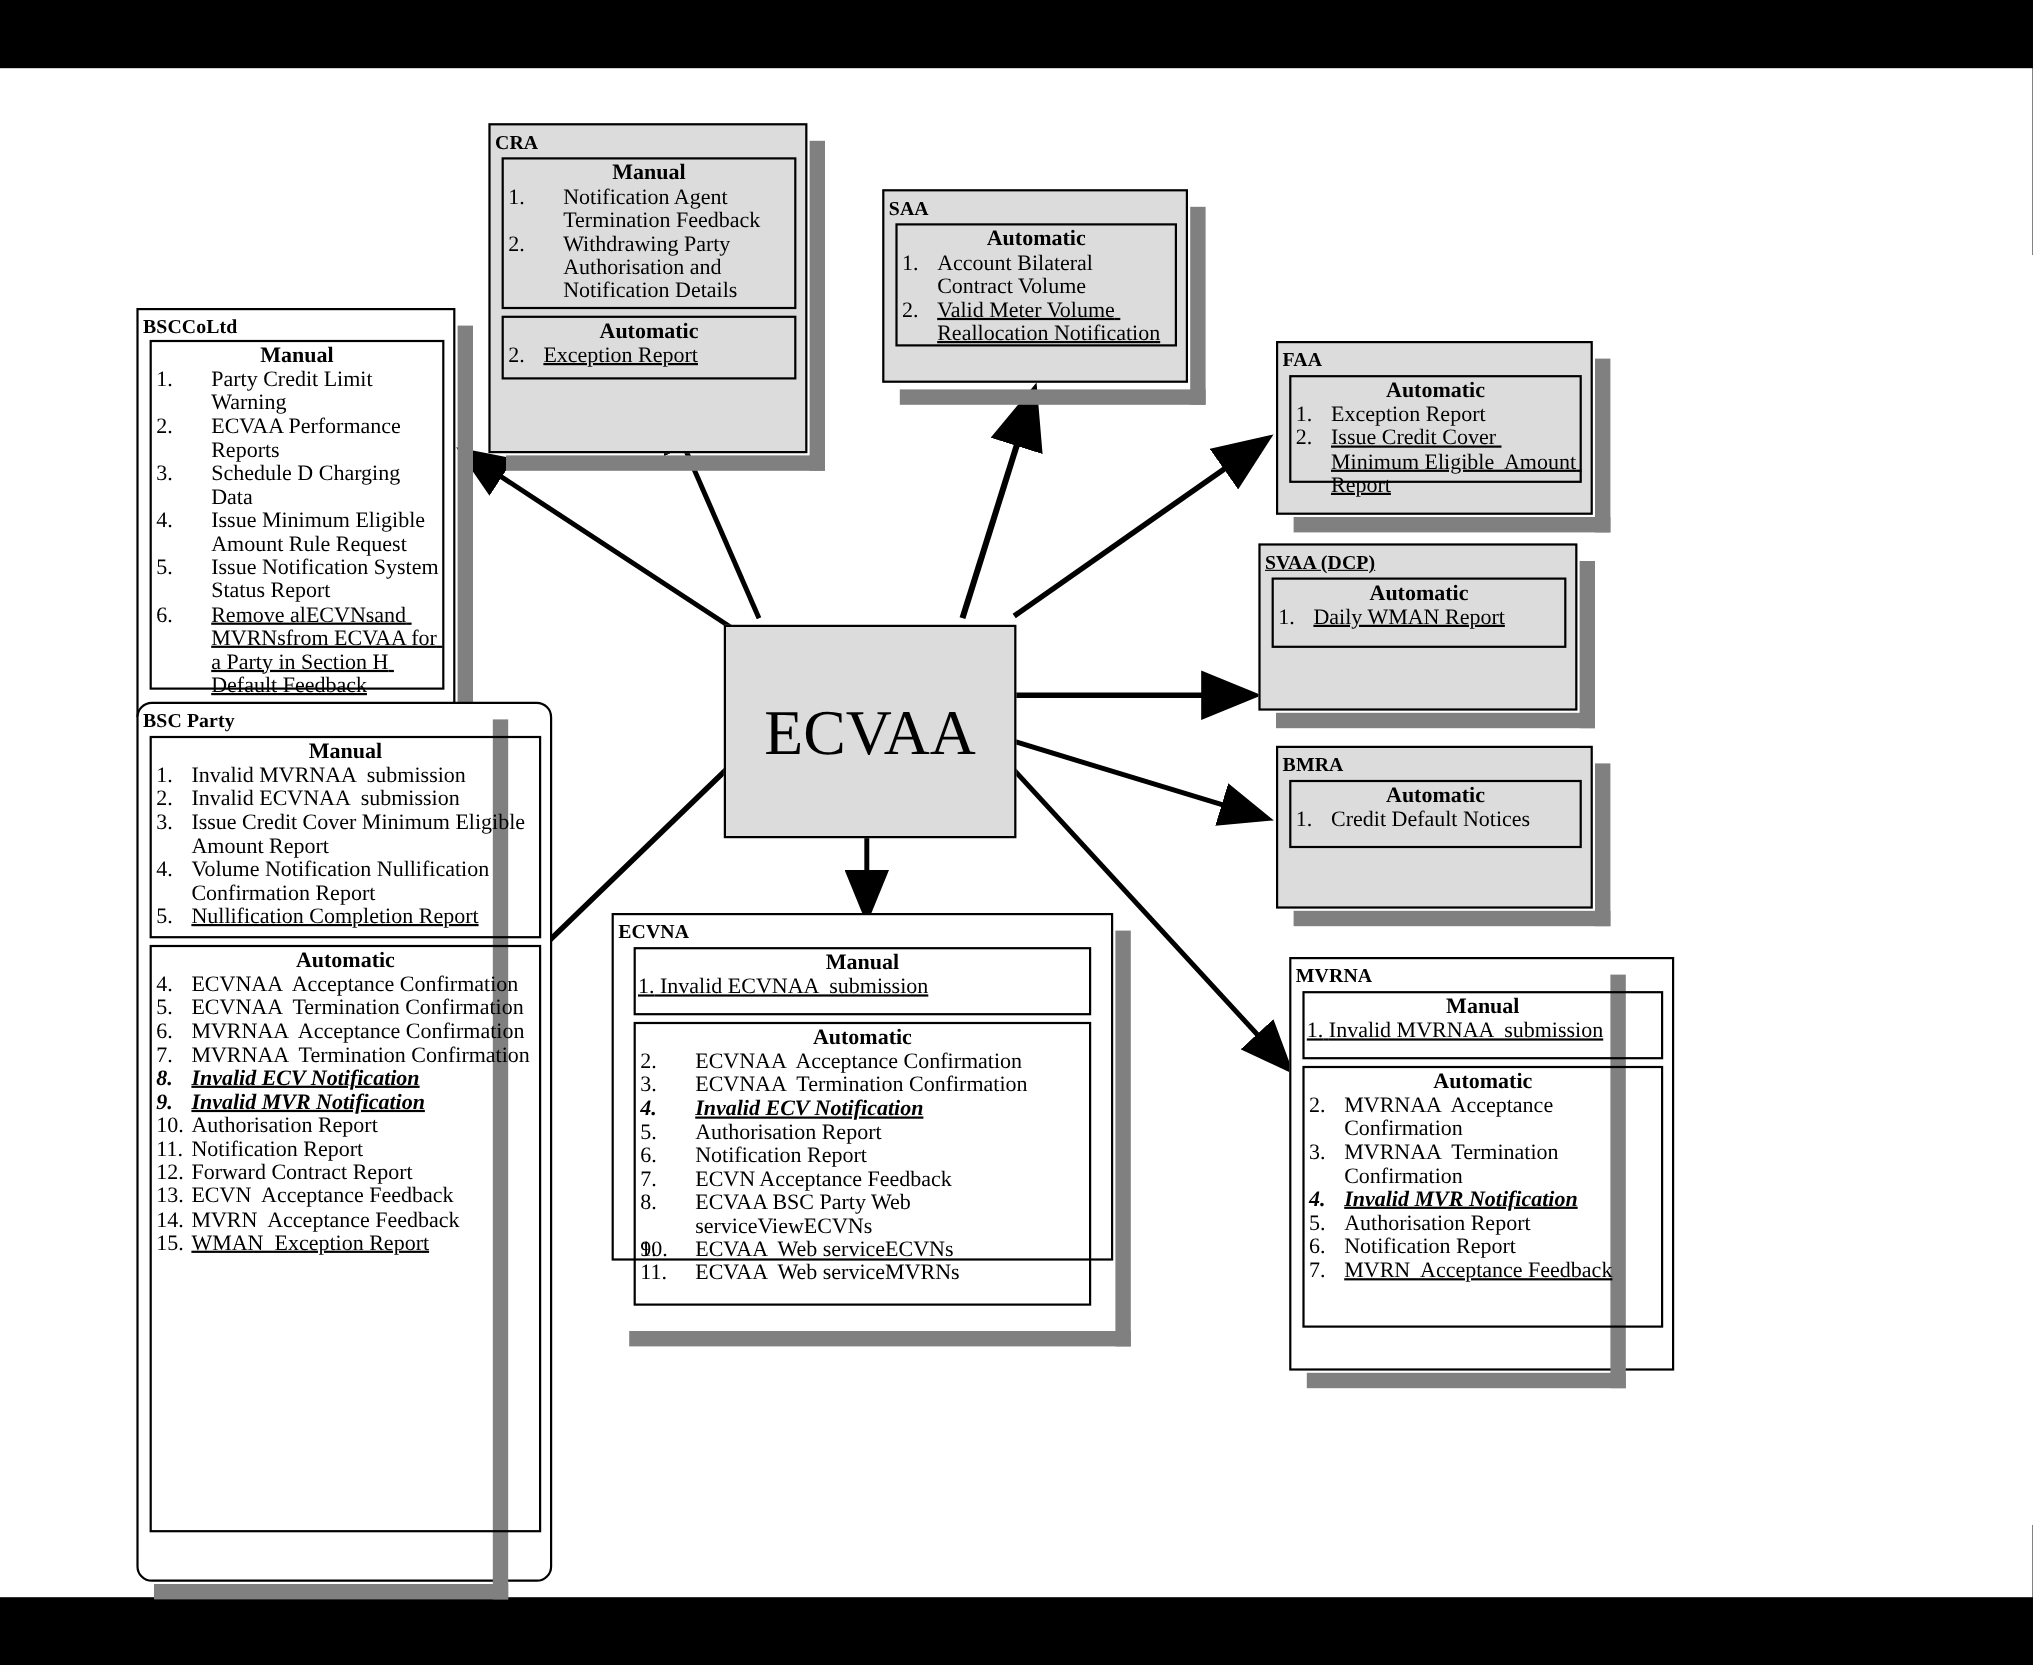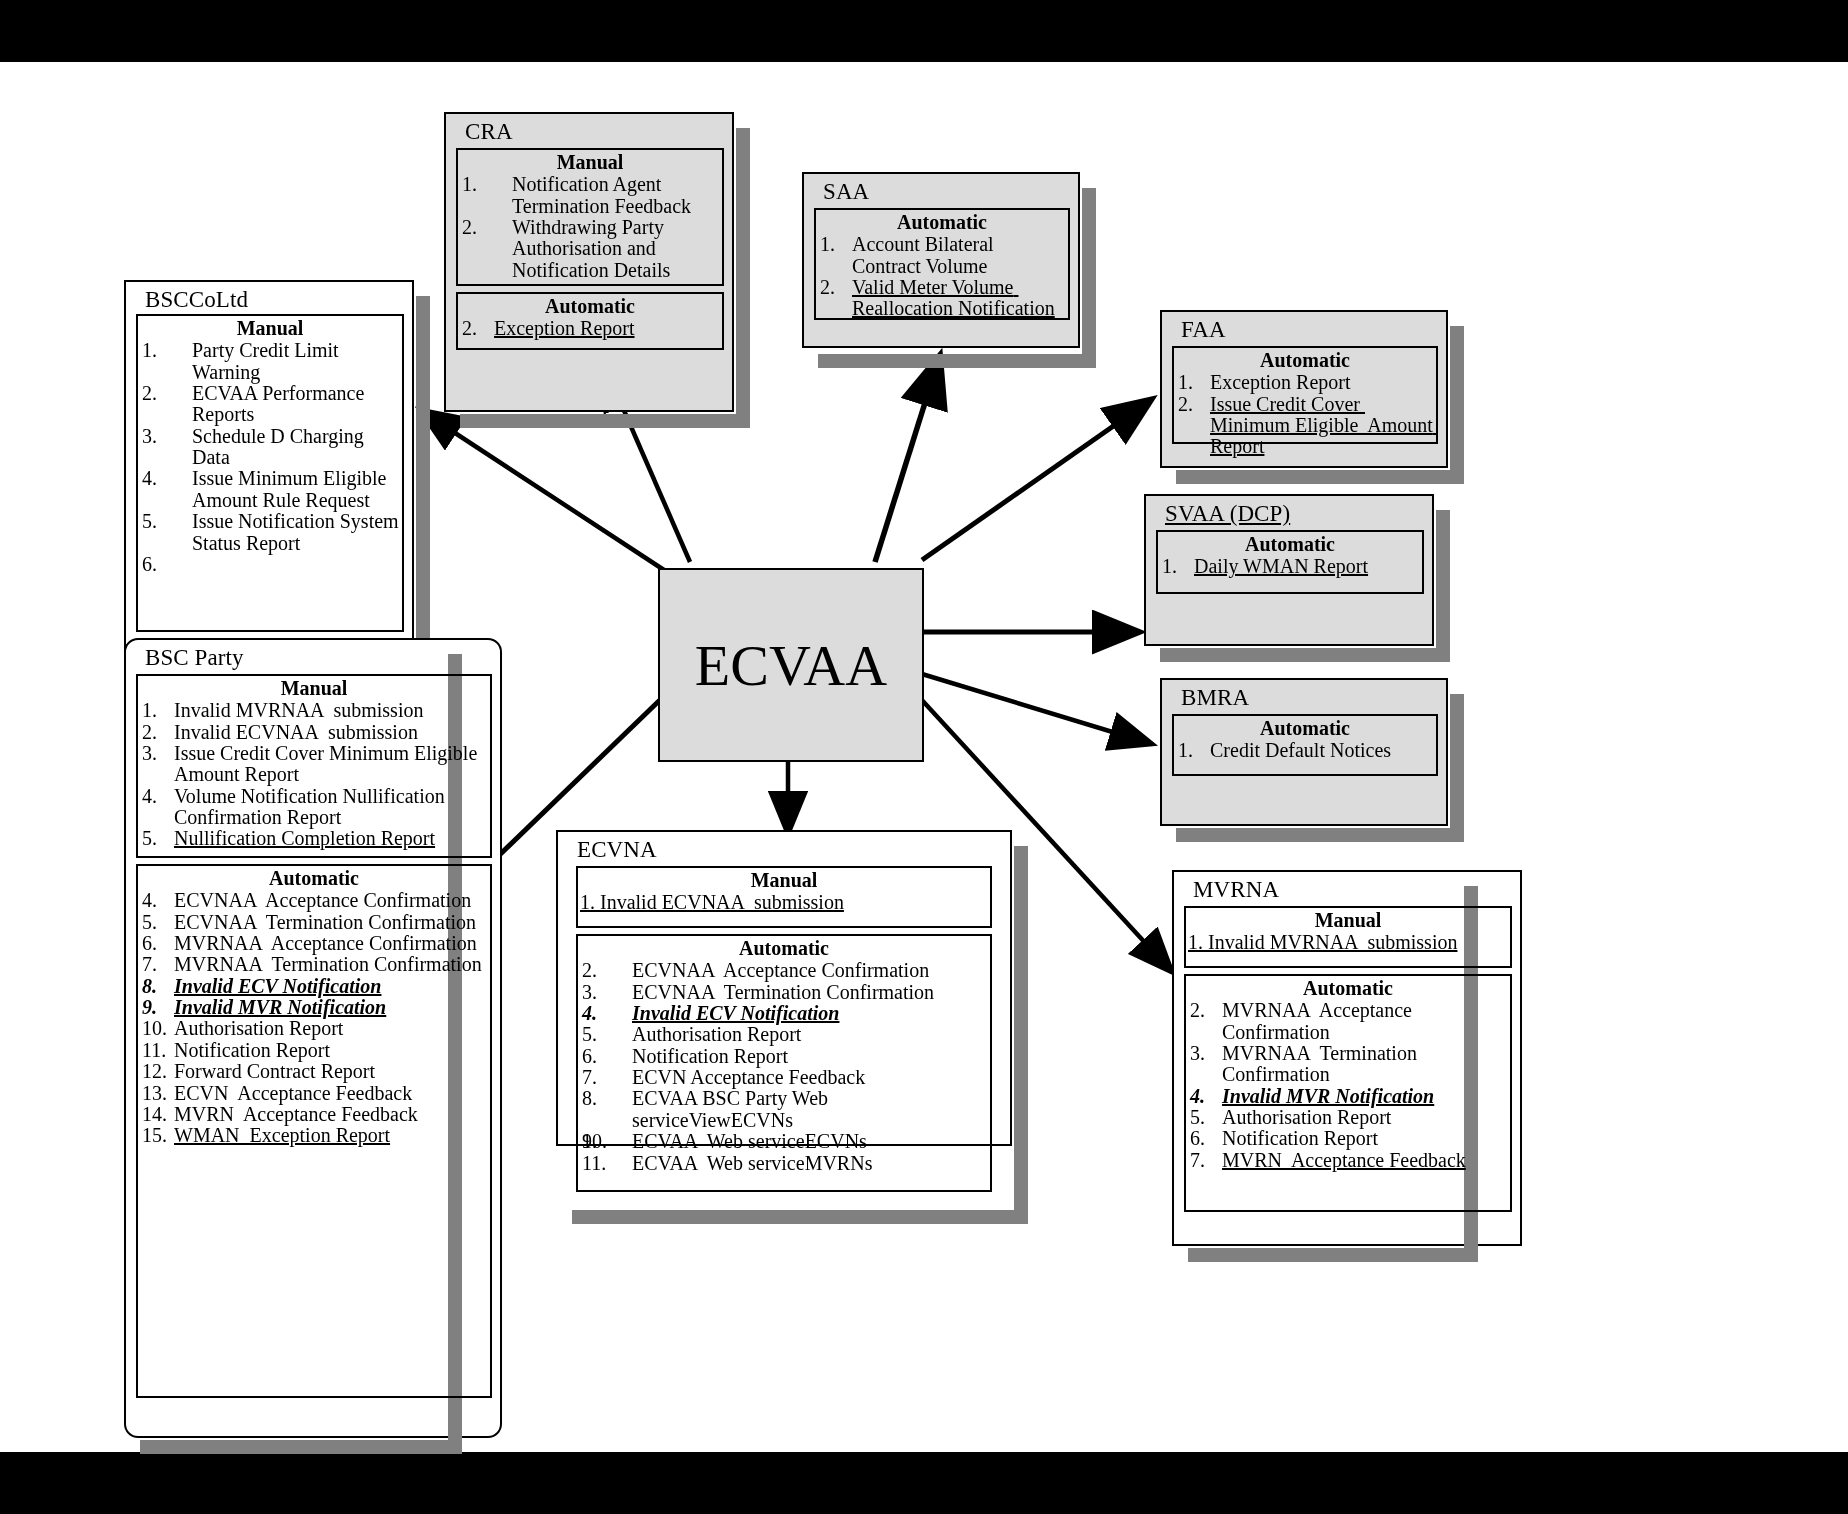--- a/index.html
+++ b/index.html
@@ -24,24 +24,24 @@
     background:#ffffff;
     z-index:5;
   }
   .node.grey{ background:#dcdcdc; }
   .node .shadow{
     position:absolute;
     background:#808080;
     z-index:-1;
   }
   .node-title{
-    font-weight:normal;
-    font-size:23px;
+    font-weight:bold;
+    font-size:18px;
     line-height:1.05;
-    padding:6px 0 2px 19px;
+    padding:6px 0 2px 4px;
     letter-spacing:.1px;
     white-space:nowrap;
   }
   .node-title.u{ text-decoration:underline; }
   
   .sub{
     position:relative;
     box-sizing:border-box;
     border:2px solid #000;
     margin:2px 8px 6px 10px;
@@ -147,21 +147,21 @@
       <div class="shadow" style="left:14px;top:372px;width:290px;height:14px;"></div>
       <div class="node-title">BSCCoLtd</div>
       <div class="sub" style="height:318px;margin-top:0;">
         <div class="sub-head">Manual</div>
         <ul class="items">
           <li><span class="num">1.</span><span class="txt">Party Credit Limit Warning</span></li>
           <li><span class="num">2.</span><span class="txt">ECVAA Performance Reports</span></li>
           <li><span class="num">3.</span><span class="txt">Schedule D Charging Data</span></li>
           <li><span class="num">4.</span><span class="txt">Issue Minimum Eligible Amount Rule Request</span></li>
           <li><span class="num">5.</span><span class="txt">Issue Notification System Status Report</span></li>
-          <li class="ul"><span class="num">6.</span></li>
+          <li class="ul"><span class="num">6.</span><span class="txt">Remove alECVNsand MVRNsfrom ECVAA for a Party in Section H Default Feedback</span></li>
         </ul>
       </div>
     </div>
 
     <div class="node grey" style="left:444px;top:50px;width:290px;height:300px;">
       <div class="shadow" style="left:290px;top:14px;width:14px;height:300px;"></div>
       <div class="shadow" style="left:14px;top:300px;width:290px;height:14px;"></div>
       <div class="node-title">CRA</div>
       <div class="sub" style="height:138px;">
         <div class="sub-head">Manual</div>

